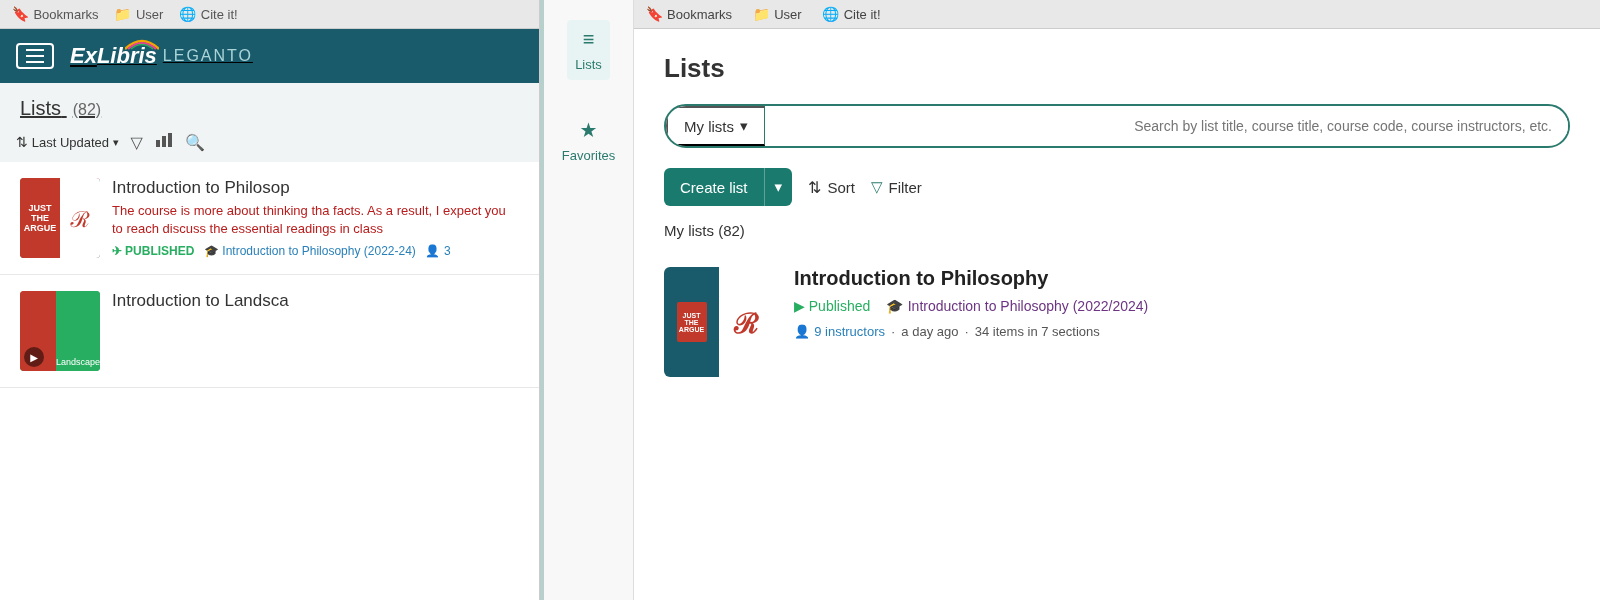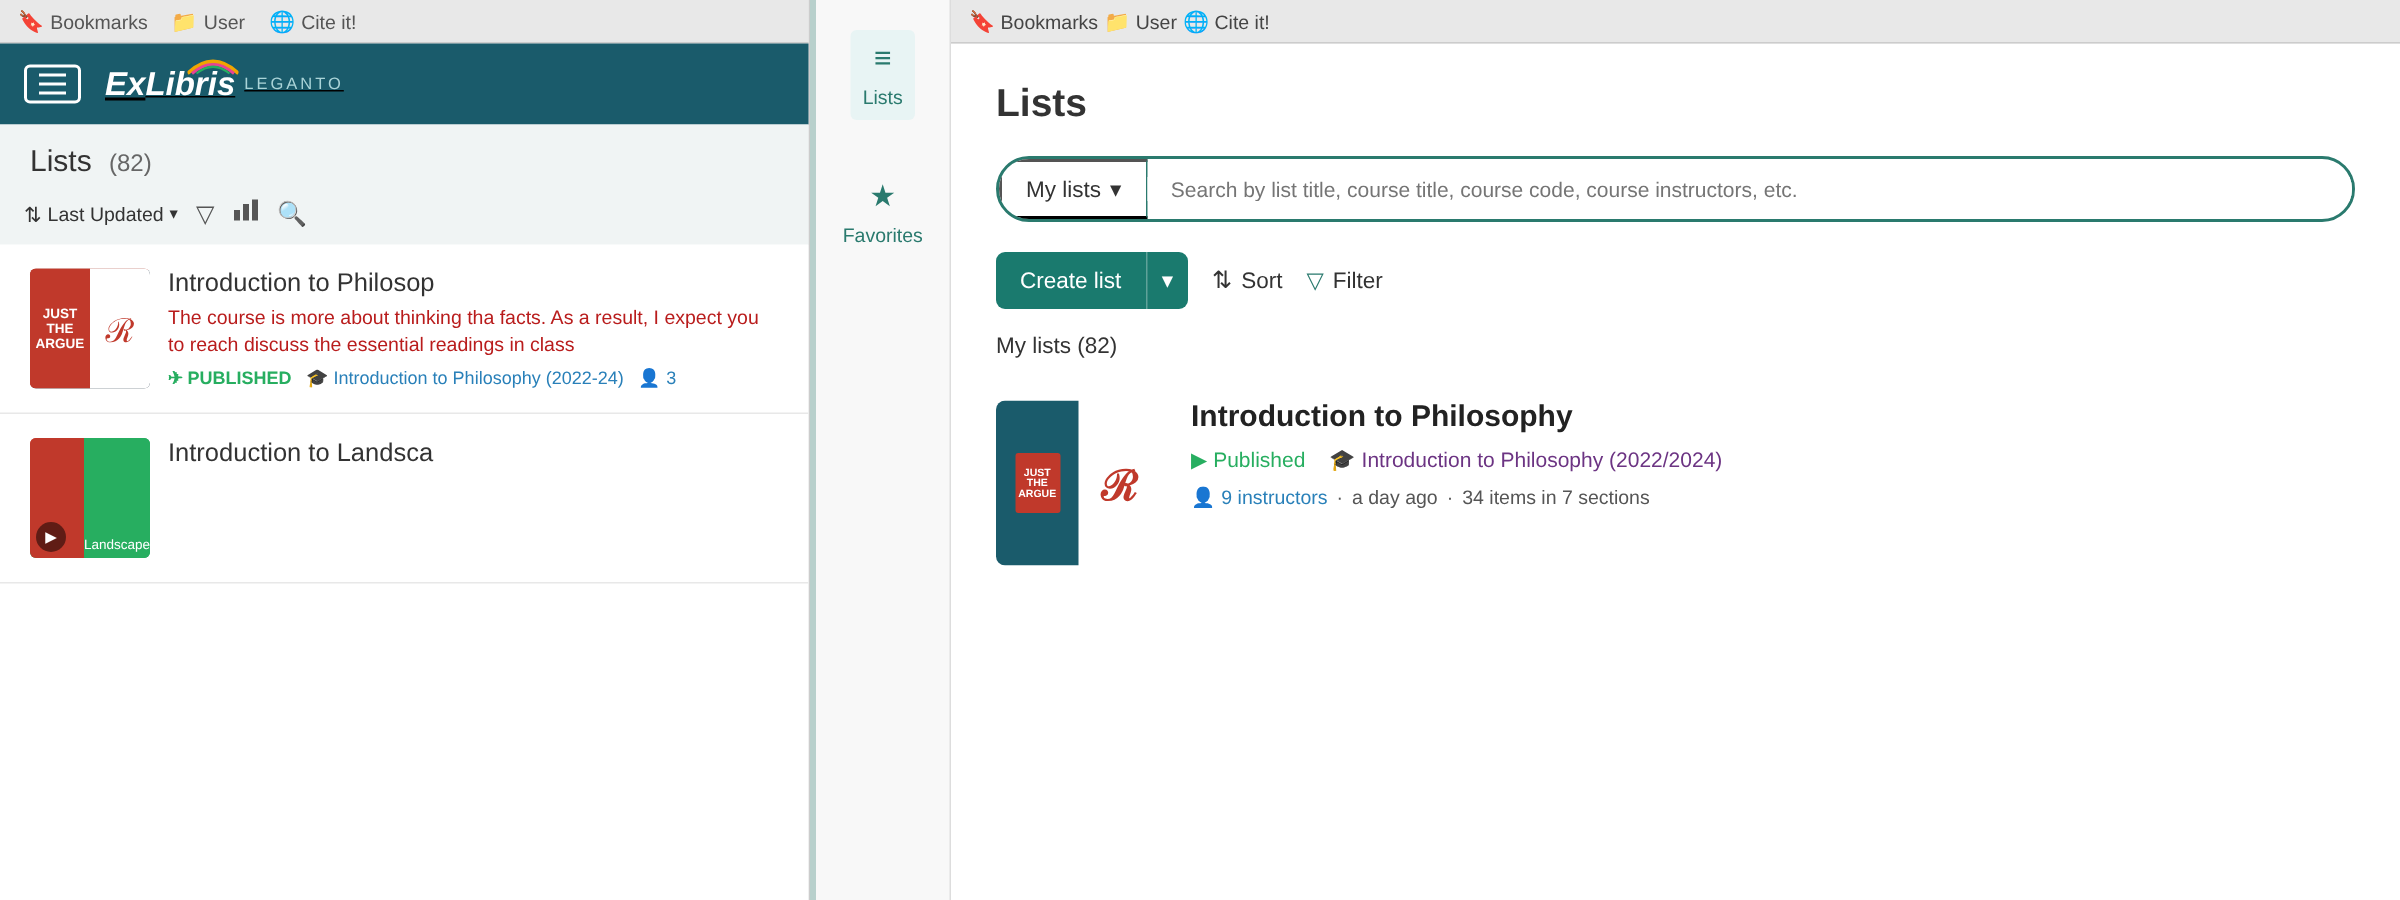--- a/index.html
+++ b/index.html
@@ -64,20 +64,21 @@
       width: 18px;
       height: 2px;
       background: white;
     }
 
     .lists-header {
       padding: 14px 24px 6px 20px;
       font-size: 20px;
       color: #333;
       background: #f0f4f4;
+      text-decoration: underline;
     }
 
     .sort-filter-bar {
       padding: 6px 16px 10px 16px;
       display: flex;
       align-items: center;
       gap: 12px;
       background: #f0f4f4;
     }
 
@@ -260,21 +261,21 @@
       flex-direction: column;
       background: white;
       overflow: hidden;
     }
 
     .top-bar-right {
       background: #e8e8e8;
       padding: 6px 12px;
       display: flex;
       align-items: center;
-      gap: 4px;
+      gap: 21px;
       font-size: 13px;
       color: #444;
       border-bottom: 1px solid #ccc;
     }
 
     .right-content {
       flex: 1;
       padding: 24px 30px;
       overflow-y: auto;
     }
@@ -310,20 +311,21 @@
       white-space: nowrap;
     }
 
     .search-input-right {
       flex: 1;
       border: none;
       outline: none;
       padding: 0 16px;
       font-size: 14px;
       color: #c2410c;
+      text-align: right;
     }
 
     .action-row {
       display: flex;
       align-items: center;
       gap: 16px;
       margin-bottom: 16px;
     }
 
     .create-list-btn {
@@ -551,21 +553,21 @@
     <div class="logo-wrapper">
       <span class="logo-text-ex">Ex</span>
       <span style="position:relative; display:inline-block;">
         <span class="logo-text-libris">Libris</span>
         <svg style="position:absolute;top:-6px;right:-2px;width:34px;height:14px;" viewBox="0 0 34 14">
           <path d="M0,12 Q17,-4 34,12" stroke="#f0a500" stroke-width="2.5" fill="none"></path>
           <path d="M3,12 Q17,0 31,12" stroke="#e84393" stroke-width="2" fill="none"></path>
           <path d="M6,12 Q17,3 28,12" stroke="#27ae60" stroke-width="1.5" fill="none"></path>
         </svg>
       </span>
-      <span style="font-size:11px;color:#aad4d8;letter-spacing:2px;margin-left:6px;">LEGANTO</span>
+      <span style="font-size:16px;color:#aad4d8;letter-spacing:2px;margin-left:6px;">LEGANTO</span>
     </div>
   </div>
 
   <div class="lists-header">
     <span>Lists</span>
     <span style="font-size:16px;color:#666;margin-left:6px;">(82)</span>
   </div>
 
   <div class="sort-filter-bar">
     <button class="sort-btn-left">

